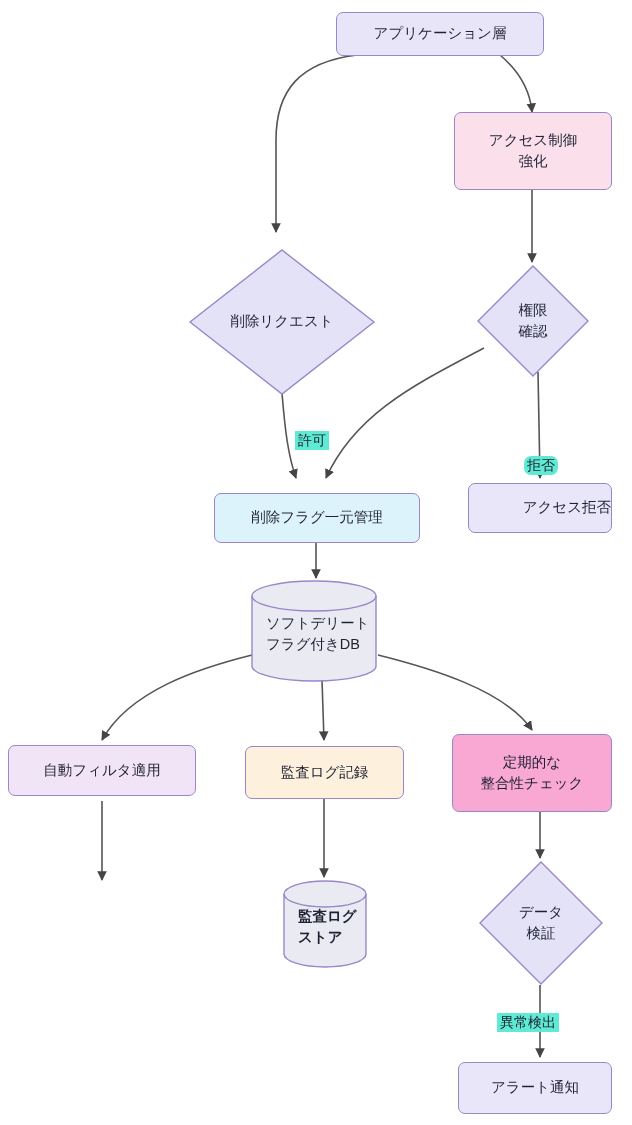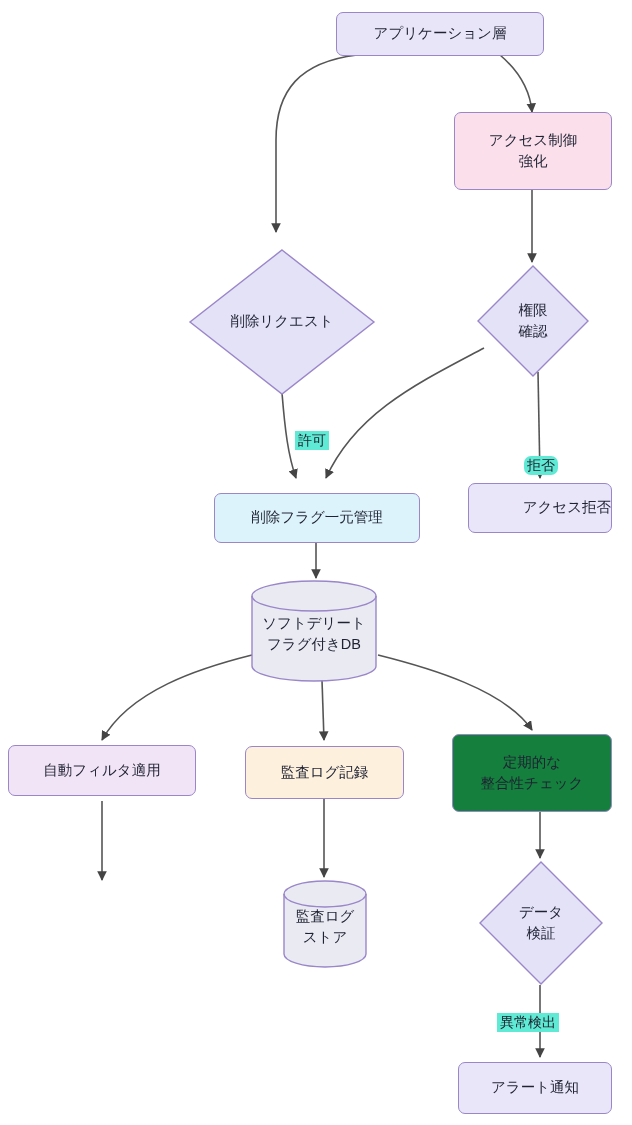--- a/index.html
+++ b/index.html
@@ -68,25 +68,25 @@
   }
   .cyl-svg {
     position: absolute;
     left: 0;
     top: 0;
     width: 100%;
     height: 100%;
   }
   .cyl-label {
     position: absolute;
-    left: 0;
+    left: 16px;
     right: 0;
     top: 50%;
     transform: translateY(-44%);
-    text-align: center;
+    text-align: left;
     font-size: 14.5px;
     color: #1f2233;
     line-height: 1.45;
     white-space: pre-line;
     z-index: 2;
   }
   .edge-label {
     position: absolute;
     font-size: 14px;
     color: #20222e;
@@ -179,27 +179,27 @@
   </div>
 
   <div class="node rect" style="left:8px; top:745px; width:188px; height:51px; background:#f2e4f7;">
     <span>自動フィルタ適用</span>
   </div>
 
   <div class="node rect" style="left:245px; top:746px; width:159px; height:53px; background:#fdf0dd;">
     <span>監査ログ記録</span>
   </div>
 
-  <div class="node rect" style="left:452px; top:734px; width:160px; height:78px; background:#15803d;">
+  <div class="node rect" style="left:452px; top:734px; width:160px; height:78px; background:#f9a8d4;">
     <span>定期的な
 整合性チェック</span>
   </div>
 
 
-  <div class="cyl-wrap" style="left:282px; top:880px; width:86px; height:88px;">
+  <div class="cyl-wrap" style="left:282px; top:880px; width:86px; height:88px;font-weight:bold;">
     <svg class="cyl-svg" viewBox="0 0 86 88" preserveAspectRatio="none">
       <path d="M 2,14 L 2,74 A 41,13 0 0 0 84,74 L 84,14 A 41,13 0 0 0 2,14 Z" fill="#eaeaf2" stroke="#9a86c9" stroke-width="1.4"></path>
       <path d="M 2,14 A 41,13 0 0 0 84,14" fill="none" stroke="#9a86c9" stroke-width="1.4"></path>
     </svg>
     <span class="cyl-label">監査ログ
 ストア</span>
   </div>
 
   <div class="node rect" style="left:458px; top:1062px; width:154px; height:52px; background:#eae6fa;">
     <span>アラート通知</span>

